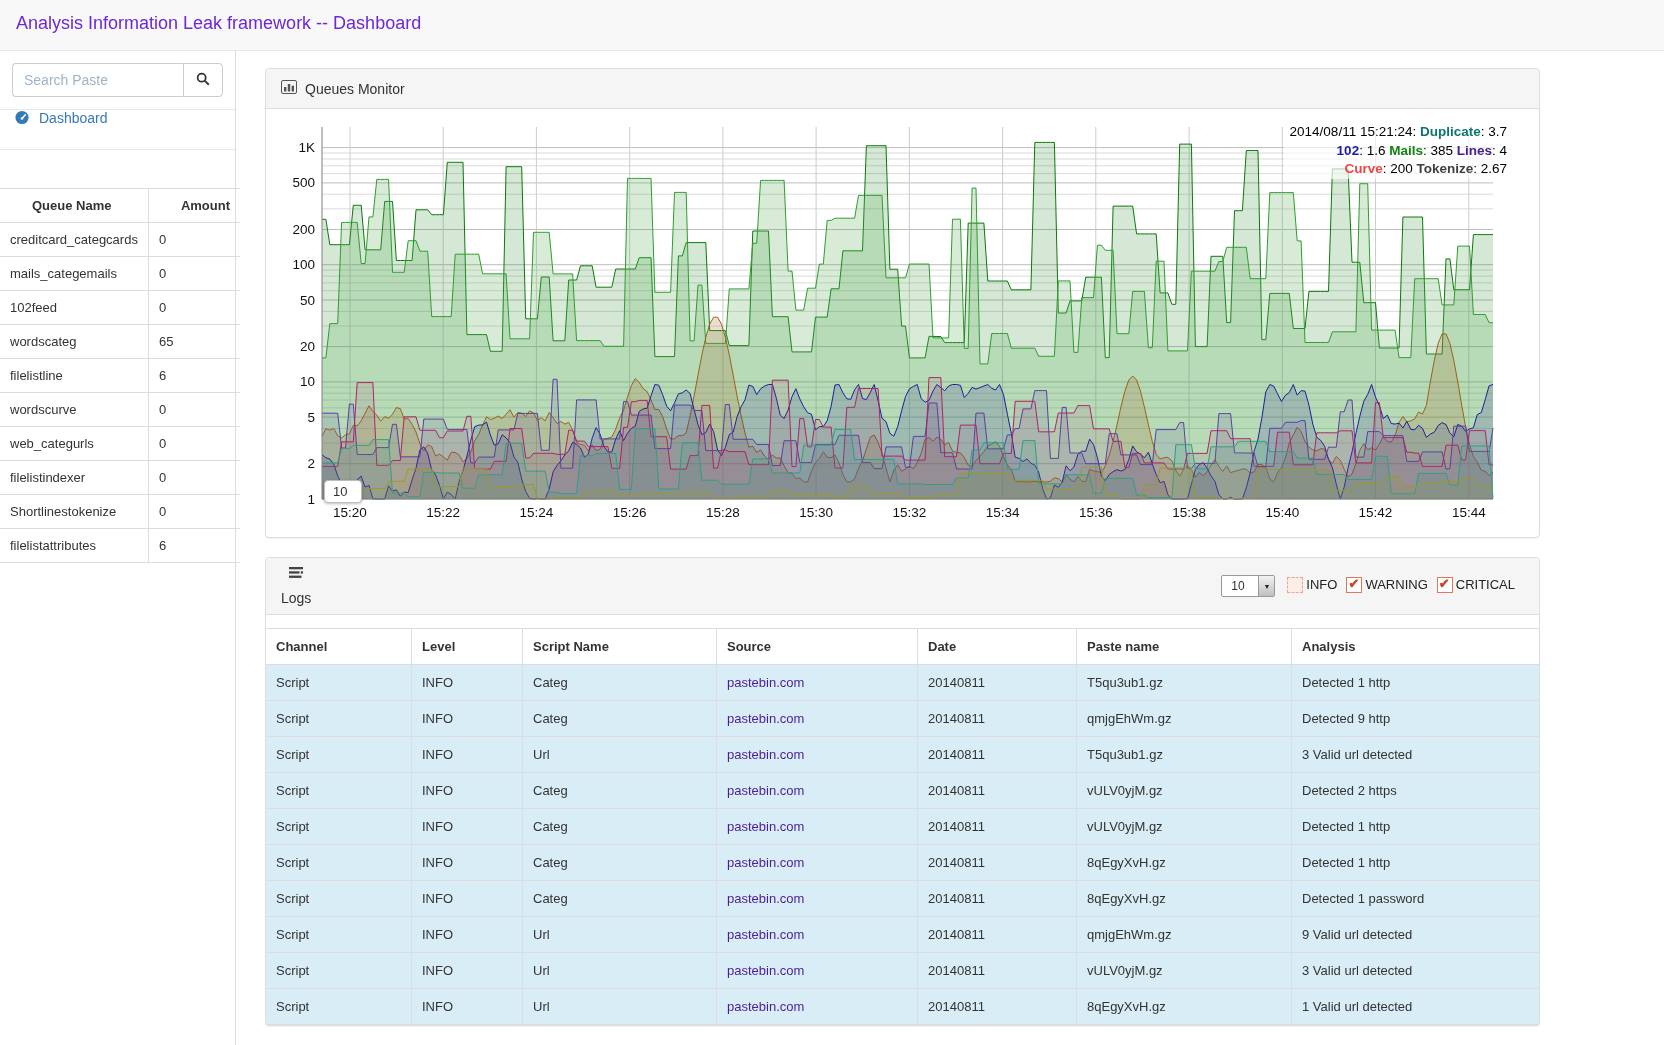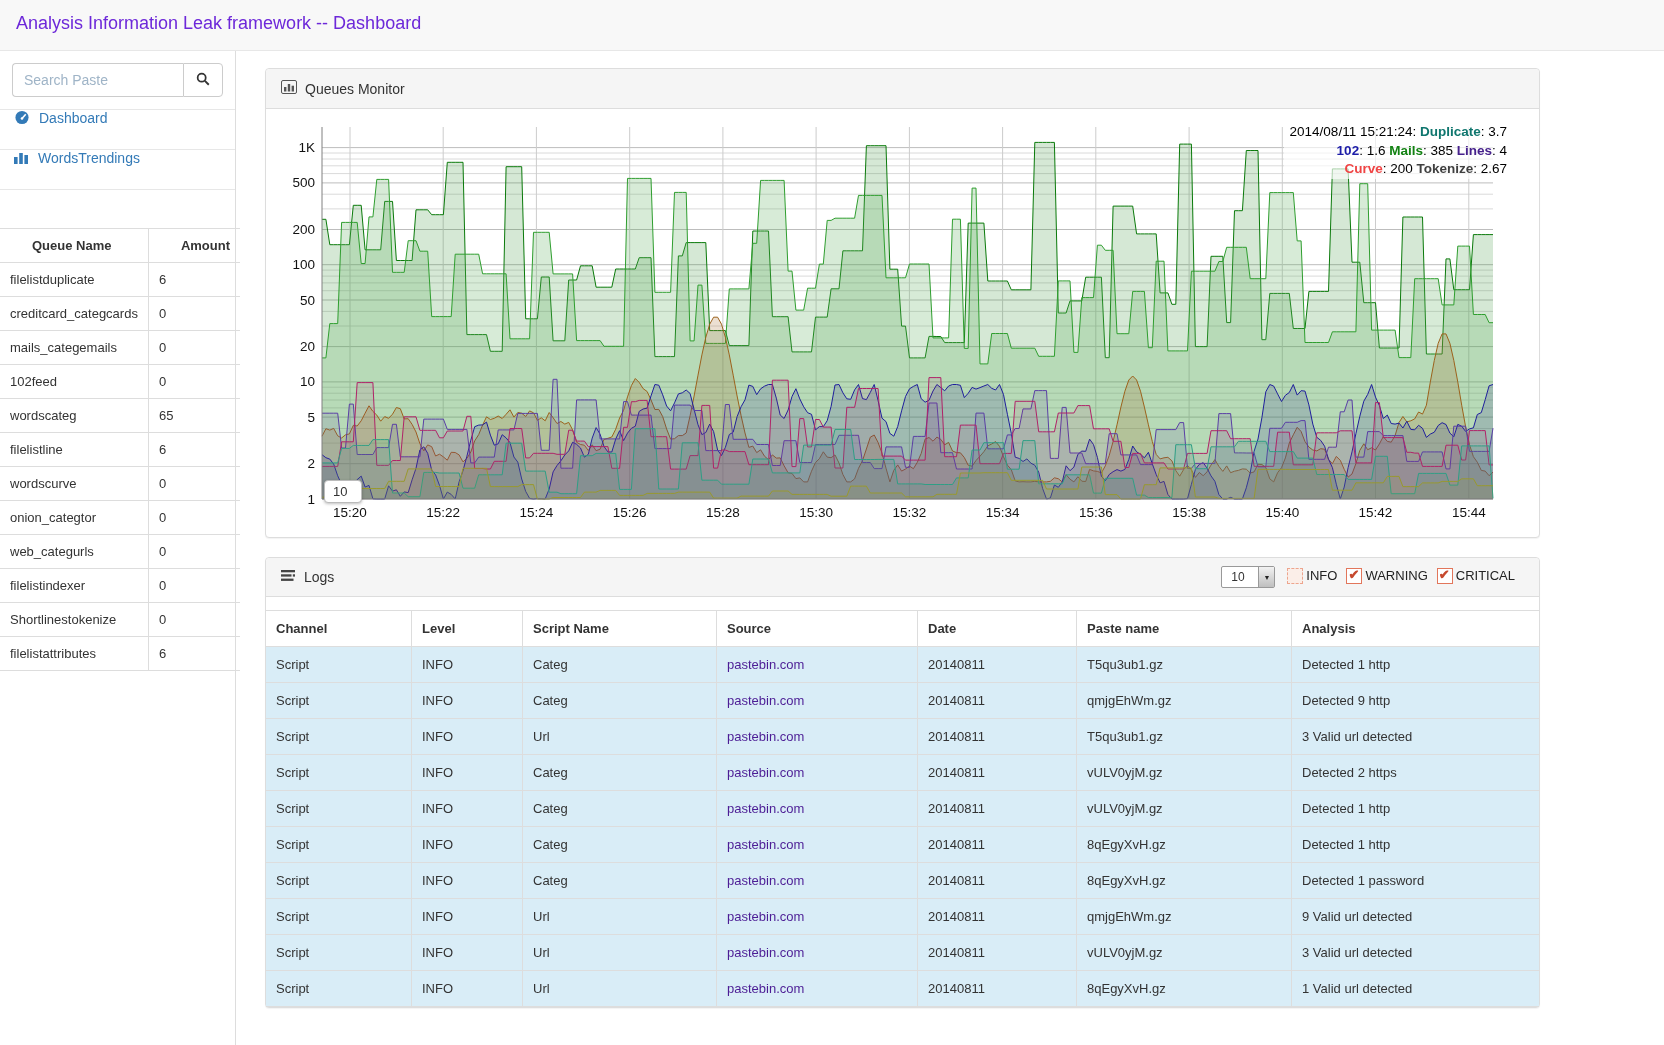--- a/index.html
+++ b/index.html
@@ -22,21 +22,21 @@
   .queue-table th,.queue-table td{border-top:1px solid #ddd;padding:9px 10px;text-align:left;}
   .queue-table tr>*:first-child{border-right:1px solid #ddd;width:62%;}
   .queue-table th{font-weight:bold;padding-left:32px;}
   .queue-table tbody tr:last-child>*{border-bottom:1px solid #ddd;}
   
   .main{position:absolute;left:251px;top:51px;right:0;bottom:0;padding:17px 124px 0 14px;}
   .panel{border:1px solid #ddd;border-radius:4px;background:#fff;box-shadow:0 1px 1px rgba(0,0,0,.05);margin-bottom:19px;}
   .panel-heading{background:#f5f5f5;border-bottom:1px solid #ddd;border-radius:4px 4px 0 0;
     padding:11px 15px;color:#333;font-size:14px;display:flex;align-items:center;gap:8px;}
   .logs-heading{justify-content:space-between;padding:8px 15px;}
-  .ph-left{display:flex;align-items:flex-end;gap:8px;}
+  .ph-left{display:flex;align-items:center;gap:8px;flex-direction:column;}
   .ph-right{display:flex;align-items:center;gap:4px;font-size:13px;}
   
   .chart-wrap{position:relative;height:404px;margin:12px 4px;}
   .chart-svg{position:absolute;inset:0;}
   .chart-svg svg text{font-family:"Liberation Sans",sans-serif;}
   .legend{position:absolute;top:2px;right:28px;text-align:right;font-size:13.5px;line-height:18.5px;
     color:#000;z-index:3;background:rgba(255,255,255,.65);padding-left:6px;}
   .range-box{position:absolute;left:54px;bottom:22px;background:#fff;border:1px solid #bbb;border-radius:4px;
     padding:3px 14px 3px 8px;font-size:13px;color:#333;box-shadow:0 1px 3px rgba(0,0,0,.25);z-index:3;cursor:pointer;}
   
@@ -87,44 +87,30 @@
     <a class="nav-item">
       <span>
         <svg width="16" height="15" viewBox="0 0 16 16">
             <circle cx="8" cy="8" r="7" fill="#337ab7"></circle>
             <line x1="8" y1="9" x2="12" y2="4.6" stroke="#fff" stroke-width="1.7"></line>
             <circle cx="8" cy="9" r="1.4" fill="#fff"></circle>
           </svg>
       </span>
       <span>Dashboard</span>
     </a>
-    <a class="nav-item">
-      <span>
-        <svg width="15" height="14" viewBox="0 0 15 14">
-            <rect x="0" y="7" width="3.6" height="7" fill="#337ab7"></rect>
-            <rect x="5.2" y="3" width="3.6" height="11" fill="#337ab7"></rect>
-            <rect x="10.4" y="5" width="3.6" height="9" fill="#337ab7"></rect>
-          </svg>
-      </span>
-      <span>WordsTrendings</span>
-    </a>
   </div>
   <table class="queue-table">
     <thead>
       <tr>
         <th>Queue Name</th>
         <th>Amount</th>
       </tr>
     </thead>
     <tbody>
         <tr>
-          <td>filelistduplicate</td>
-          <td>6</td>
-        </tr>
-        <tr>
           <td>creditcard_categcards</td>
           <td>0</td>
         </tr>
         <tr>
           <td>mails_categemails</td>
           <td>0</td>
         </tr>
         <tr>
           <td>102feed</td>
           <td>0</td>
@@ -132,24 +118,20 @@
         <tr>
           <td>wordscateg</td>
           <td>65</td>
         </tr>
         <tr>
           <td>filelistline</td>
           <td>6</td>
         </tr>
         <tr>
           <td>wordscurve</td>
-          <td>0</td>
-        </tr>
-        <tr>
-          <td>onion_categtor</td>
           <td>0</td>
         </tr>
         <tr>
           <td>web_categurls</td>
           <td>0</td>
         </tr>
         <tr>
           <td>filelistindexer</td>
           <td>0</td>
         </tr>

